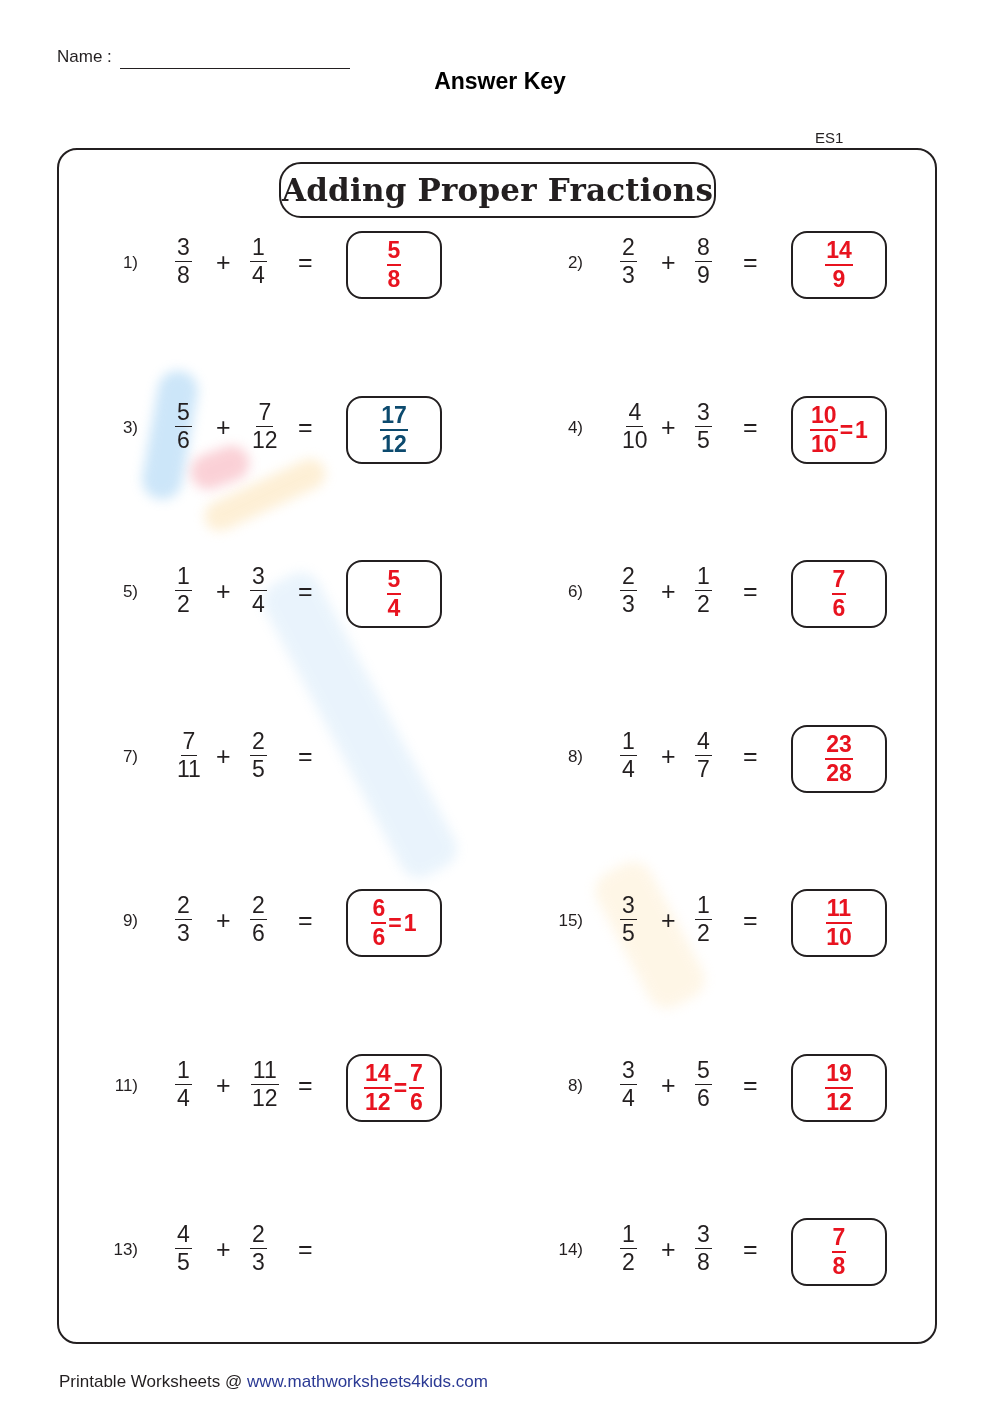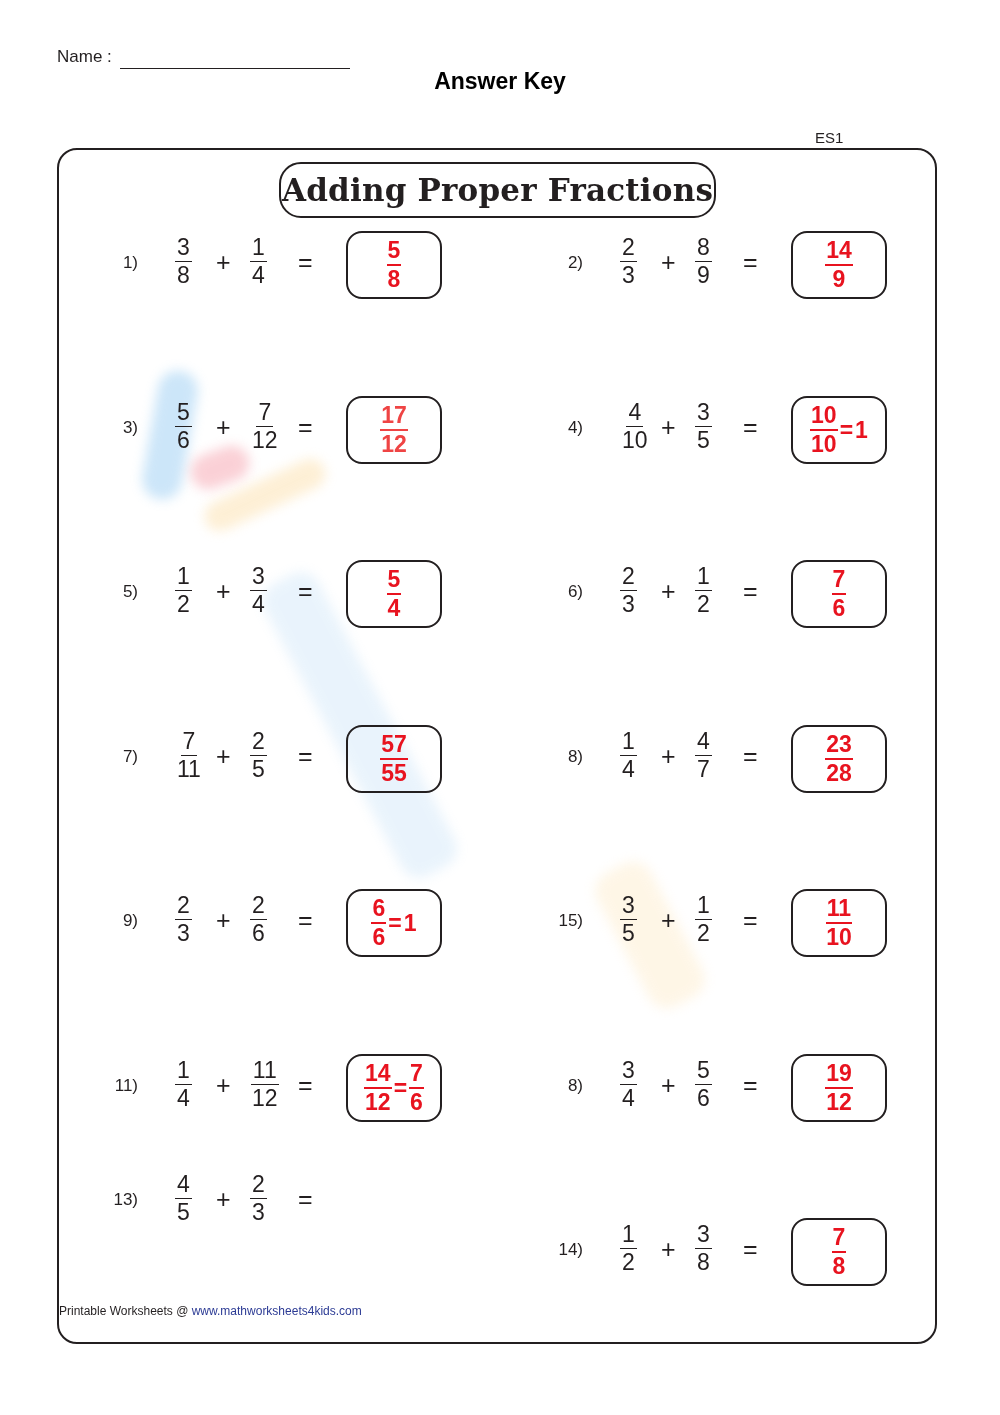--- a/index.html
+++ b/index.html
@@ -34,21 +34,21 @@
              border: 2px solid #231f20; border-radius: 16px; box-sizing: border-box;
              display: flex; align-items: center; justify-content: center; }
   .ans-frac { display: flex; flex-direction: column; align-items: center;
               font-size: 23px; line-height: 27px; font-weight: bold; }
   .ans-frac .num { padding: 0 1px; border-bottom: 2px solid currentColor; }
   .ans-eq { font-size: 23px; font-weight: bold; margin: 0 2px; }
   .ans-whole { font-size: 23px; font-weight: bold; }
 
   .watermark { position: absolute; pointer-events: none; filter: blur(6px); opacity: 0.35; border-radius: 20px; }
 
-  .footer { position: absolute; left: 59px; top: 1304px; font-size: 12px; }
+  .footer { position: absolute; left: 59px; top: 1372px; font-size: 17px; }
 </style>
 </head>
 <body>
 
 <div class="name-label">Name :</div>
 <div class="name-line"></div>
 <div class="answer-key" style="color: #000000;">Answer Key</div>
 
 <div class="frame"></div>
 
@@ -108,21 +108,21 @@
         <span class="num">5</span>
         <span class="den">6</span>
       </div>
       <span class="op" style="left:118px">+</span>
       <div class="frac" style="left: 152px; transform: translateX(0%);">
         <span class="num">7</span>
         <span class="den">12</span>
       </div>
       <span class="op" style="left:200px">=</span>
       <div class="ans-box" style="left:248px">
-        <div class="ans-frac" style="color: #ef4444;">
+        <div class="ans-frac" style="color: #0c4a6e;">
           <span class="num">17</span>
           <span class="den">12</span>
         </div>
       </div>
     </div>
     <div class="problem" style="left: 543px; top: 396px;">
       <span class="pnum">4)</span>
       <div class="frac" style="left: 77px; transform: translateX(0%);">
         <span class="num">4</span>
         <span class="den">10</span>
@@ -185,26 +185,20 @@
       <div class="frac" style="left: 77px; transform: translateX(0%);">
         <span class="num">7</span>
         <span class="den">11</span>
       </div>
       <span class="op" style="left:118px">+</span>
       <div class="frac" style="left: 152px; transform: translateX(0%);">
         <span class="num">2</span>
         <span class="den">5</span>
       </div>
       <span class="op" style="left:200px">=</span>
-      <div class="ans-box" style="left:248px">
-        <div class="ans-frac" style="color: rgb(232, 19, 31);">
-          <span class="num">57</span>
-          <span class="den">55</span>
-        </div>
-      </div>
     </div>
     <div class="problem" style="left: 543px; top: 725px;">
       <span class="pnum">8)</span>
       <div class="frac" style="left: 77px; transform: translateX(0%);">
         <span class="num">1</span>
         <span class="den">4</span>
       </div>
       <span class="op" style="left:118px">+</span>
       <div class="frac" style="left: 152px; transform: translateX(0%);">
         <span class="num">4</span>
@@ -294,21 +288,21 @@
         <span class="den">6</span>
       </div>
       <span class="op" style="left:200px">=</span>
       <div class="ans-box" style="left:248px">
         <div class="ans-frac" style="color: rgb(232, 19, 31);">
           <span class="num">19</span>
           <span class="den">12</span>
         </div>
       </div>
     </div>
-    <div class="problem" style="left: 98px; top: 1168px; text-decoration: underline;">
+    <div class="problem" style="left: 98px; top: 1218px; text-decoration: underline;">
       <span class="pnum">13)</span>
       <div class="frac" style="left: 77px; transform: translateX(0%);">
         <span class="num">4</span>
         <span class="den">5</span>
       </div>
       <span class="op" style="left:118px">+</span>
       <div class="frac" style="left: 152px; transform: translateX(0%);">
         <span class="num">2</span>
         <span class="den">3</span>
       </div>

